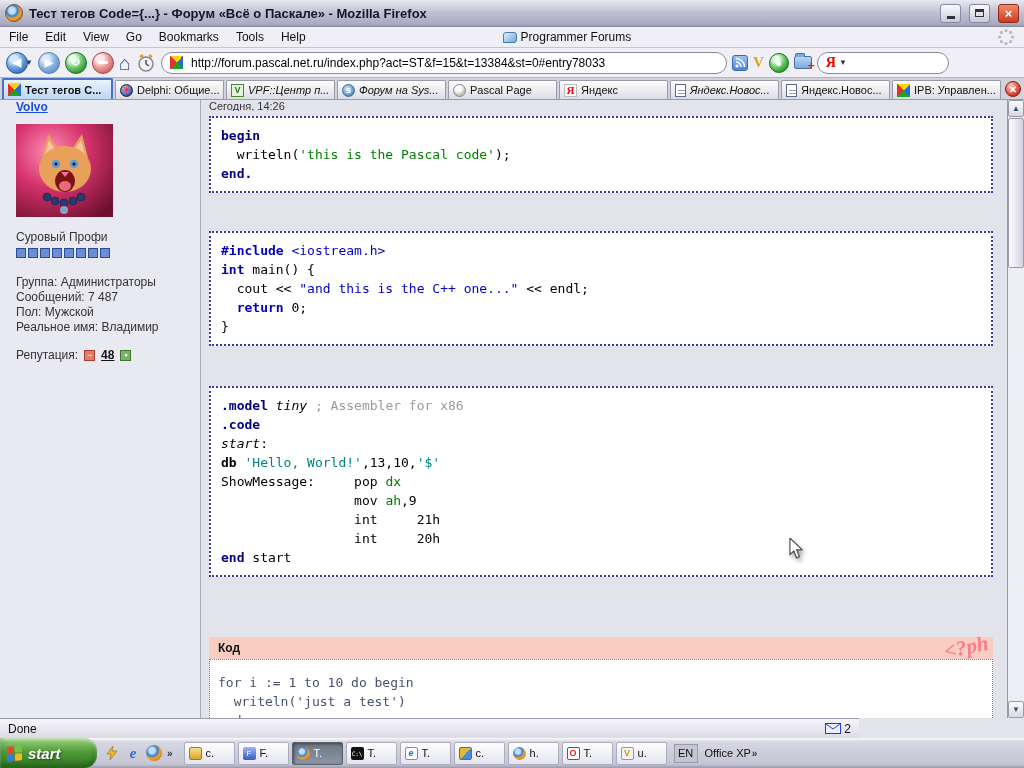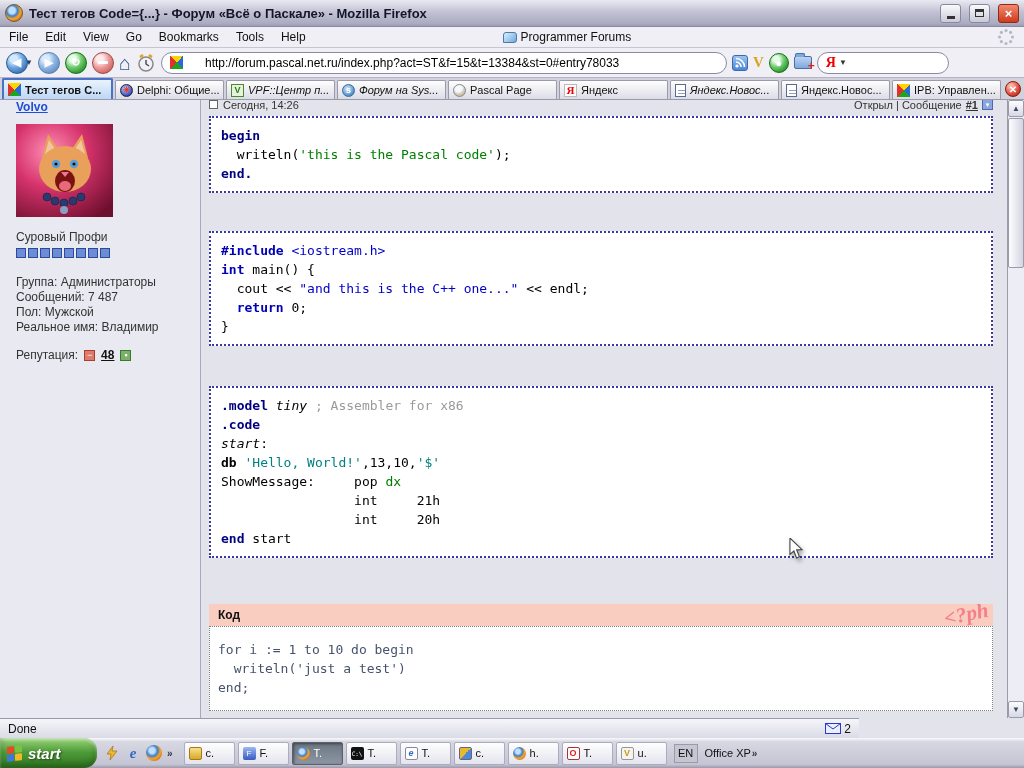--- a/index.html
+++ b/index.html
@@ -32,21 +32,21 @@
   .navbar { height:30px; background:#EFEFF5; border-bottom:1px solid #B4B4C6; display:flex; align-items:center; gap:5px; padding:0 6px; }
   .sphere { width:22px; height:22px; border-radius:50%; display:flex; align-items:center; justify-content:center;
     font-size:11px; color:#fff; font-weight:bold; }
   .sph-blue { background:radial-gradient(circle at 35% 30%, #D6EAFC 0 18%, #6FA6E0 45%, #2E66AC 85%); border:1px solid #2A5A98; }
   .sph-green { background:radial-gradient(circle at 35% 30%, #E8FBE8 0 18%, #6FCB6F 45%, #1E8A1E 85%); border:1px solid #177217; }
   .sph-red { background:radial-gradient(circle at 35% 30%, #FDEAEA 0 18%, #EE9C9C 45%, #C85A5A 85%); border:1px solid #A04848; }
   .stopbar { width:10px; height:3px; background:#fff; border-radius:1px; }
   .dropcaret { font-size:8px; color:#246; margin-left:-3px; }
   .homeico { font-size:20px; color:#3A5A88; line-height:20px; }
   .urlbox { width:566px; height:22px; background:#fff; border:1px solid #8A8AA8; border-radius:11px;
-    display:flex; align-items:center; gap:22px; padding:0 8px; font-size:12px; }
+    display:flex; align-items:center; gap:8px; padding:0 8px; font-size:12px; }
   .urltext { white-space:nowrap; overflow:hidden; color:#000; }
   .pinw { width:13px; height:13px; flex:none;
     background:conic-gradient(from 45deg,#2B68D9 0 90deg,#1EA51E 90deg 180deg,#E03030 180deg 270deg,#FFD400 270deg 360deg); }
   .rssico { width:16px; height:16px; border-radius:3px; background:linear-gradient(#9CC4F0,#4A86D8); border:1px solid #3A6AB0; }
   .goldv { color:#D9A520; font-weight:bold; font-size:15px; font-family:"Liberation Serif",serif; }
   .folderadd { position:relative; width:18px; height:13px; background:linear-gradient(#BBD4F2,#7FA8DC);
     border:1px solid #4A6FA8; border-radius:2px; }
   .folderadd::before { content:""; position:absolute; top:-4px; left:0; width:8px; height:3px;
     background:#7FA8DC; border:1px solid #4A6FA8; border-bottom:none; border-radius:2px 2px 0 0; }
   .folderadd::after { content:"+"; position:absolute; right:-4px; bottom:-5px; color:#D22; font-weight:bold; font-size:12px; }
@@ -82,21 +82,21 @@
   .pips { display:flex; gap:2px; margin-top:4px; }
   .pip { width:10px; height:10px; background:#6C8CD5; border:1px solid #2A4B9B; }
   .uinfo { margin-top:17px; line-height:15px; }
   .rep { margin-top:13px; display:flex; align-items:center; gap:6px; }
   .repbox { width:11px; height:11px; display:flex; align-items:center; justify-content:center; font-size:9px; line-height:9px; color:#fff; }
   .repminus { background:#E07A6A; border:1px solid #A84030; }
   .repplus { background:#7AB06A; border:1px solid #3A7A2A; }
   .repval { font-weight:bold; text-decoration:underline; color:#111; }
 
   .main { flex:1; background:#E3E3EC; border-left:1px solid #A8A8BC; padding:0 14px 0 8px; overflow:hidden; position:relative; }
-  .phrow { height:13px; display:flex; align-items:center; font-size:11px; color:#333; overflow:hidden; margin-top:-2px; }
+  .phrow { height:13px; display:flex; font-size:11px; color:#333; overflow:hidden; margin-top:-2px;flex-direction:column; }
   .phcheck { width:9px; height:9px; border:1px solid #666; background:#fff; margin-right:5px; }
   .phright { margin-left:auto; display:flex; align-items:center; gap:4px; }
   .phnum { text-decoration:underline; font-weight:bold; }
   .phico { width:11px; height:11px; background:#8AA6DC; border:1px solid #4A6AAC; color:#fff; font-size:7px; display:flex; align-items:center; justify-content:center; }
 
   .codeblock { background:#fff; border:2px dotted #3939A0; padding:8px 10px;
     font-family:"DejaVu Sans Mono",monospace; font-size:13px; line-height:19px; color:#000; }
   .cl { white-space:pre; }
   #blk-pascal { margin-top:5px; }
   #blk-cpp { margin-top:38px; }
@@ -107,21 +107,21 @@
   .s-bl { color:#0000C8; }
   .s-sg { color:#008000; }
   .s-st { color:#008080; }
   .s-cm { color:#9A9A9A; }
   .s-gr { color:#8A8A8A; font-weight:bold; }
   .s-it { font-style:italic; color:#000; }
   .s-rg { color:#007A00; }
   .s-pl { color:#000; }
   .s-kod { color:#47536E; }
 
-  .kodhdr { margin-top:46px; background:#F9CDC0; height:22px; display:flex; align-items:center; padding:0 9px;
+  .kodhdr { margin-top:60px; background:#F9CDC0; height:22px; display:flex; align-items:center; padding:0 9px;
     font-weight:bold; font-size:12px; color:#111; position:relative; overflow:hidden; }
   .kodmark { position:absolute; right:4px; top:-2px; font-size:21px; font-weight:bold; font-style:italic;
     color:#F67D8A; transform:rotate(-12deg); font-family:"Liberation Serif",serif; }
   .kodbox { background:#fff; border:1px dotted #808080; padding:13px 8px;
     font-family:"DejaVu Sans Mono",monospace; font-size:13px; line-height:19px; }
 
   .vscroll { width:17px; background:#EDEDF5; border-left:1px solid #9A9AAB; display:flex; flex-direction:column; }
   .sbtn { height:17px; background:linear-gradient(#FDFDFE,#D8D8E4); border:1px solid #9A9AAB; border-radius:2px;
     font-size:8px; color:#3A4A6A; display:flex; align-items:center; justify-content:center; }
   .sthumb { height:150px; margin-top:1px; background:linear-gradient(90deg,#FDFDFE,#D4D4E2); border:1px solid #9A9AAB; border-radius:2px; }
@@ -367,20 +367,21 @@
           <div class="cl"><span class="s-pl">  cout &lt;&lt; </span><span class="s-bl">"and this is the C++ one..."</span><span class="s-pl"> &lt;&lt; endl;</span></div>
           <div class="cl"><span class="s-pl">  </span><span class="s-kwb">return</span><span class="s-pl"> 0;</span></div>
           <div class="cl"><span class="s-pl">}</span></div>
         </div>
       <div id="blk-asm" class="codeblock">
           <div class="cl"><span class="s-kw">.model</span><span class="s-it"> tiny</span><span class="s-cm"> ; Assembler for x86</span></div>
           <div class="cl"><span class="s-kw">.code</span></div>
           <div class="cl"><span class="s-it">start</span><span class="s-pl">:</span></div>
           <div class="cl"><span class="s-kwd">db</span><span class="s-st"> 'Hello, World!'</span><span class="s-pl">,13,10,</span><span class="s-st">'$'</span></div>
           <div class="cl"><span class="s-pl">ShowMessage:     pop </span><span class="s-rg">dx</span></div>
+          <div class="cl"><span class="s-pl">                 mov </span><span class="s-rg">ah</span><span class="s-pl">,9</span></div>
           <div class="cl"><span class="s-pl">                 int     21h</span></div>
           <div class="cl"><span class="s-pl">                 int     20h</span></div>
           <div class="cl"><span class="s-kw">end</span><span class="s-pl"> start</span></div>
         </div>
 
       <div class="kodhdr">
         <span>Код</span>
         <span class="kodmark">&lt;?ph</span>
       </div>
       <div class="kodbox">

